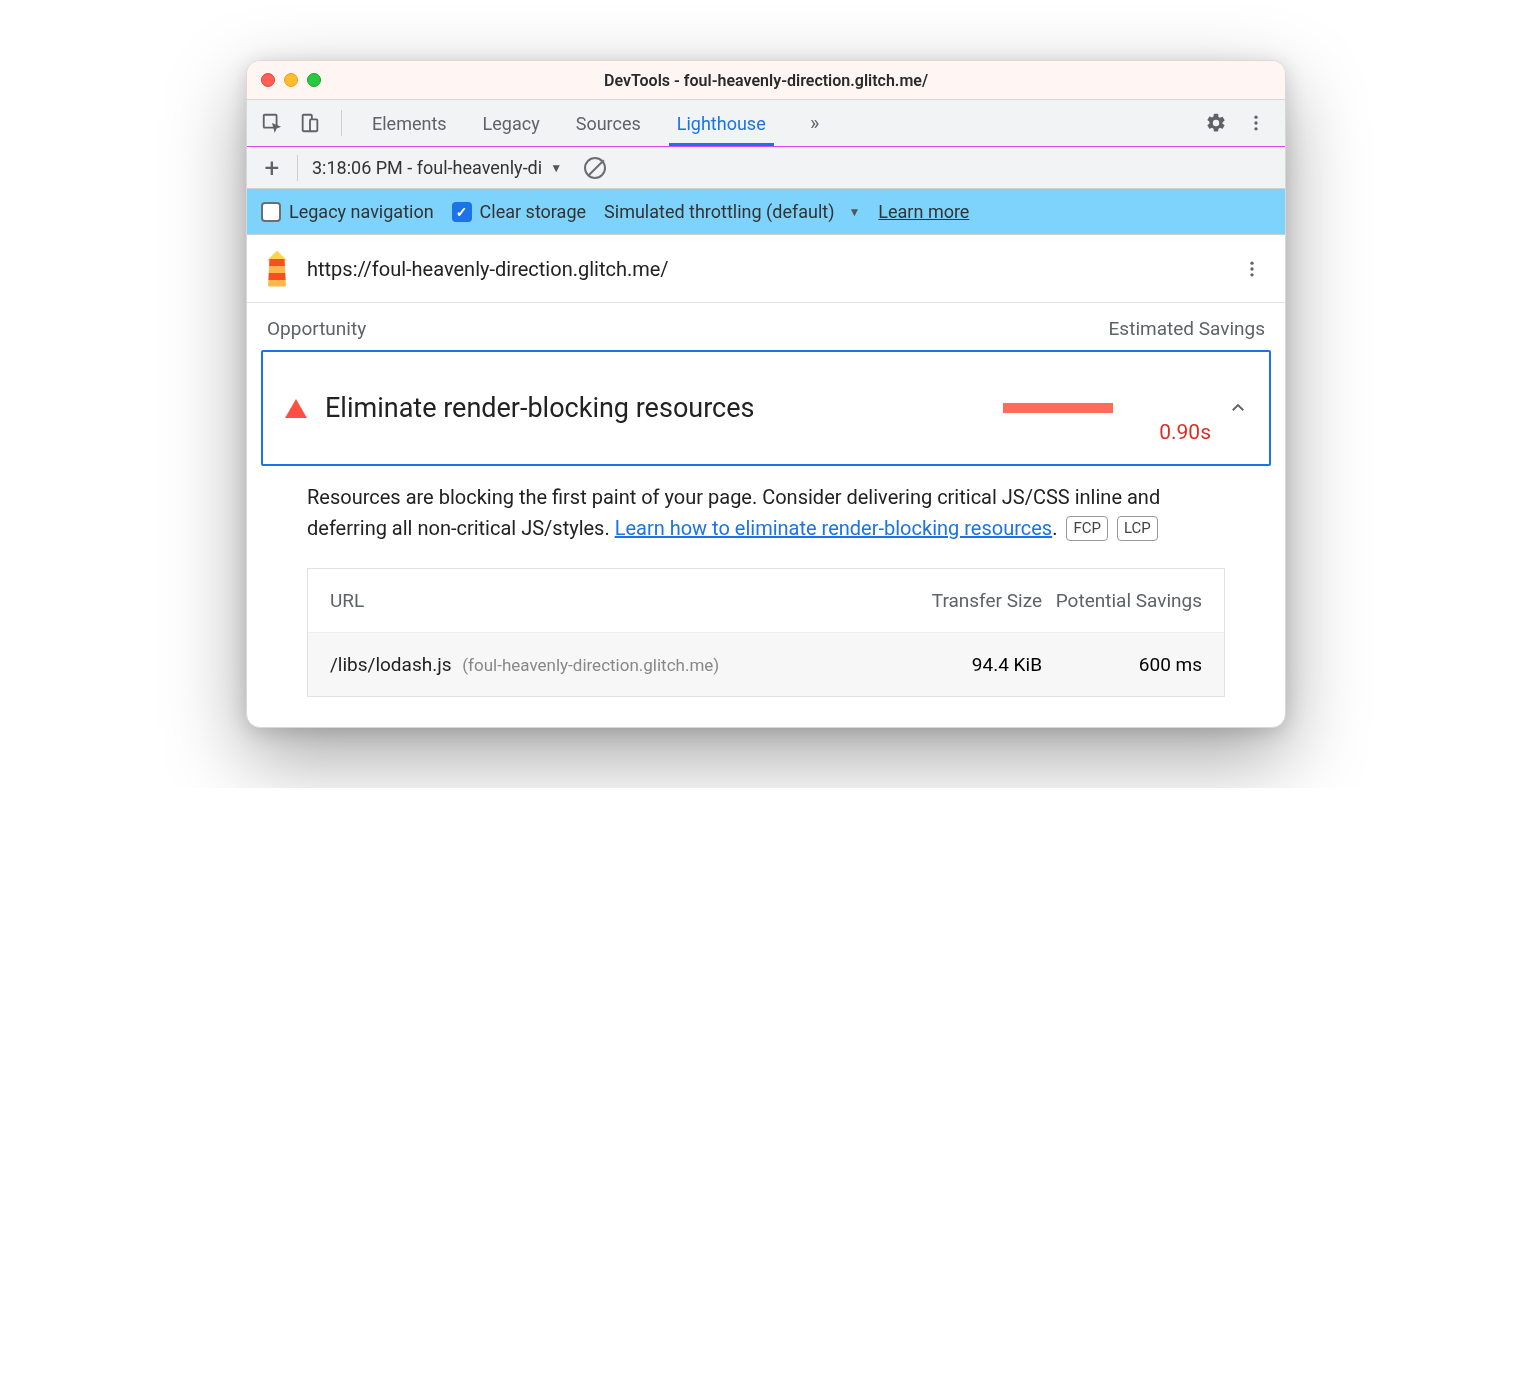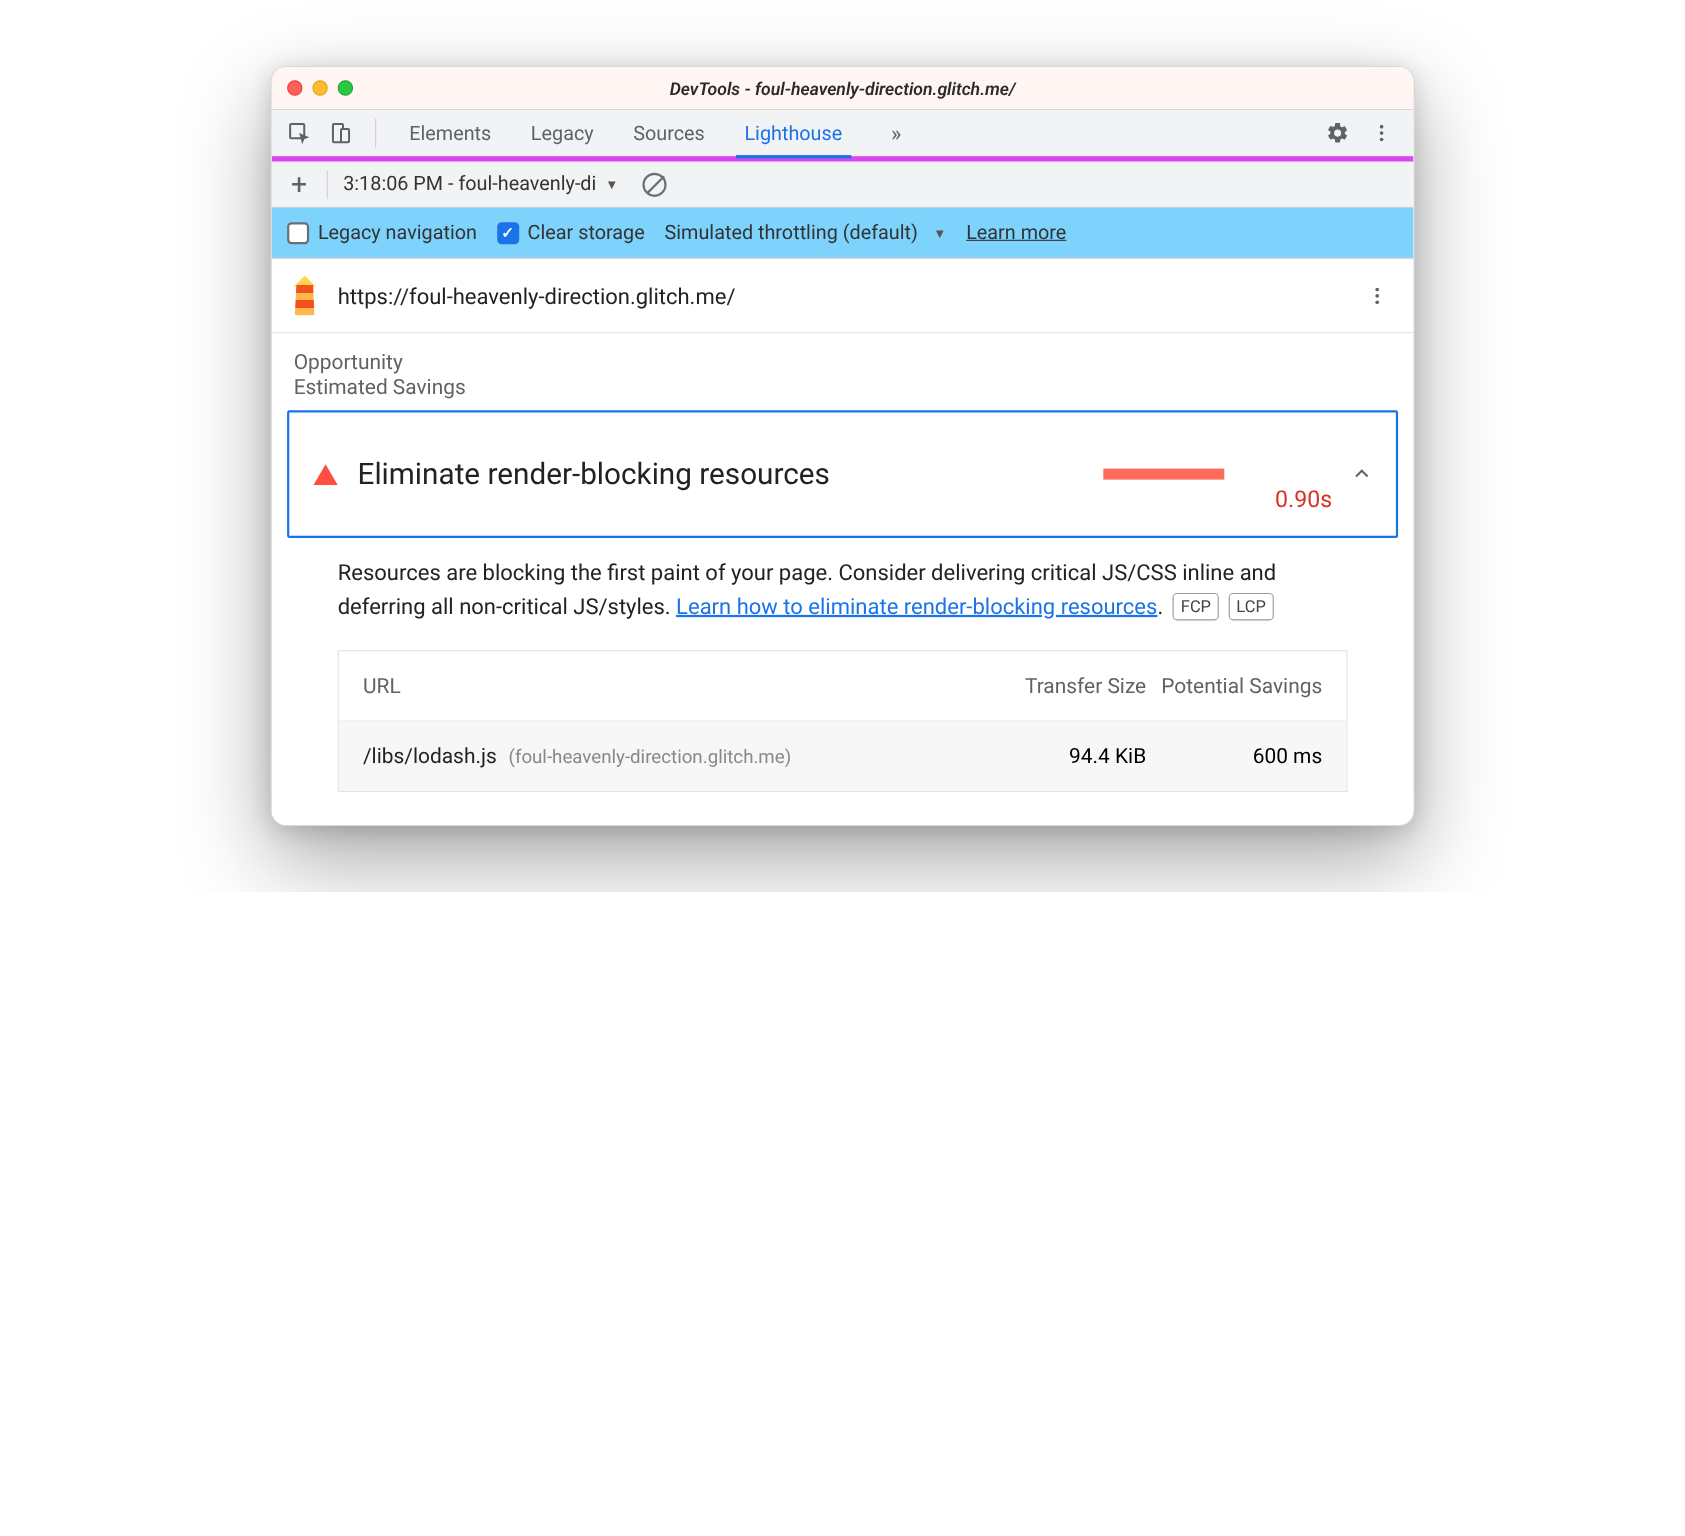--- a/index.html
+++ b/index.html
@@ -20,36 +20,35 @@
     border: 1px solid #d8d8d8;
   }
   
   .titlebar {
     height: 38px;
     background: #fff6f3;
     display: flex;
     align-items: center;
     padding: 0 14px;
     position: relative;
-    font-style: italic;
   }
   .traffic { display: flex; gap: 9px; }
   .tl-dot { width: 14px; height: 14px; border-radius: 50%; }
   .tl-close { background:#ff5f57; border:1px solid #e24238; }
   .tl-min   { background:#ffbd2e; border:1px solid #e1a11f; }
   .tl-max   { background:#28c840; border:1px solid #1fa52f; }
   .titlebar-title {
     position:absolute; left:0; right:0; text-align:center;
     font-weight:600; color:#2a2a2a; font-size:16px; pointer-events:none;
   }
   
   .tabs-row {
     height: 48px;
     border-top:1px solid #d6d6d6;
-    border-bottom:5px solid #d946ef;
+    border-bottom:1px solid #d946ef;
     background:#f1f3f4;
     display:flex; align-items:center; padding:0 8px;
     gap:4px;
   }
   .icon-btn { width:34px; height:34px; display:flex; align-items:center; justify-content:center; color:#5f6368; border-radius:4px; }
   .vdiv { width:1px; height:26px; background:#cfcfcf; margin:0 10px;}
   .tabset { display:flex; gap:28px; margin-left:12px; align-items:center; flex:1;}
   .tab { font-size:18px; color:#5f6368; padding:11px 4px; position:relative; cursor:pointer;}
   .tab.active { color:#1a73e8; }
   .tab.active::after { content:""; position:absolute; left:-4px; right:-4px; bottom:-1px; height:3px; background:#1a73e8;}
@@ -98,21 +97,21 @@
   .lh-logo .tower {
     position:absolute; top:8px; left:5px; width:18px; height:28px;
     background: repeating-linear-gradient(#f4511e 0 7px,#ffb74d 7px 14px);
     clip-path: polygon(8% 0,92% 0,100% 100%,0 100%);
     border-radius:2px;
   }
   .url-text { flex:1; font-size:20px; color:#222;}
   
   .section-head {
     display:flex; justify-content:space-between; padding:14px 20px 10px;
-    color:#5f6368; font-size:19px;flex-direction:column;
+    color:#5f6368; font-size:19px;
   }
   .audit {
     margin:0 14px 16px; border:2px solid #1a73e8; border-radius:2px;
     padding:20px 22px; display:flex; align-items:center; gap:18px;
   }
   .tri {
     width:0; height:0; border-left:11px solid transparent; border-right:11px solid transparent;
     border-bottom:19px solid #ff4e42;
   }
   .audit-title { font-size:27px; color:#222; flex:1;}

